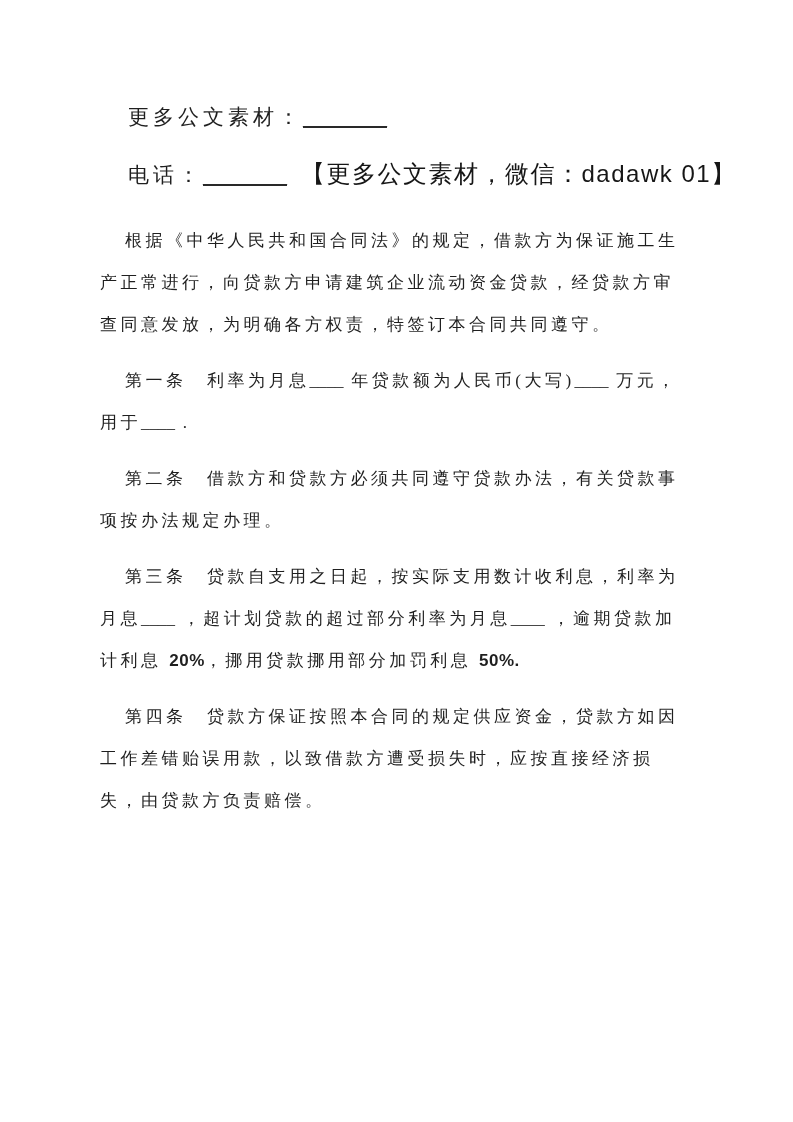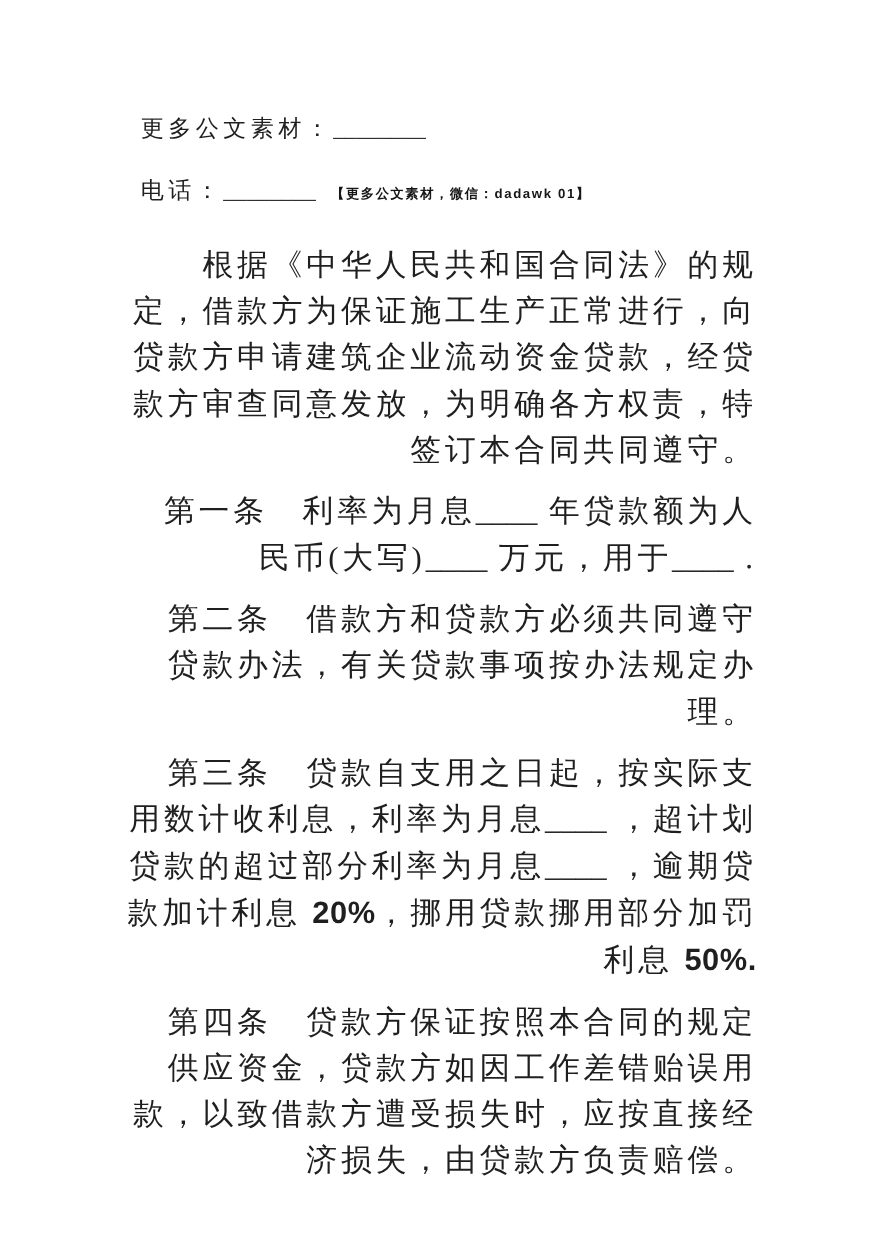--- a/index.html
+++ b/index.html
@@ -26,35 +26,36 @@
     padding-left: 28px;
     font-size: 21px;
     line-height: 23px;
     letter-spacing: 4px;
     margin-bottom: 33px;
     white-space: nowrap;
   }
   .field-row .blank {
     letter-spacing: 0;
     color: #2a2a2a;
+    text-decoration: underline;
   }
   .field-row .watermark {
     font-family: "Liberation Sans", "DejaVu Sans", sans-serif;
-    font-weight: 700;
-    font-size: 12px;
+    font-weight: 400;
+    font-size: 24px;
     letter-spacing: 1.5px;
     margin-left: 14px;
     color: #161616;
   }
   
   .paragraphs p.para {
-    font-size: 28px;
+    font-size: 17px;
     line-height: 42px;
     letter-spacing: 3.5px;
-    text-align: right;
+    text-align: left;
     text-indent: 25px;
     margin: 0 0 14px 0;
     word-break: break-all;
   }
   .paragraphs p.para span.num {
     font-family: "Liberation Sans", "DejaVu Sans", sans-serif;
     font-weight: 600;
     letter-spacing: 0.5px;
   }
   .paragraphs p.para span.blank {

